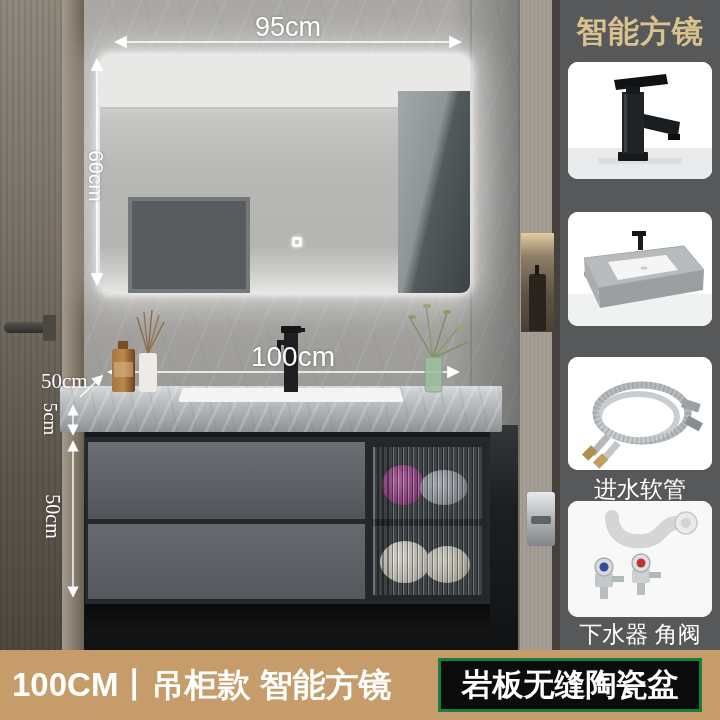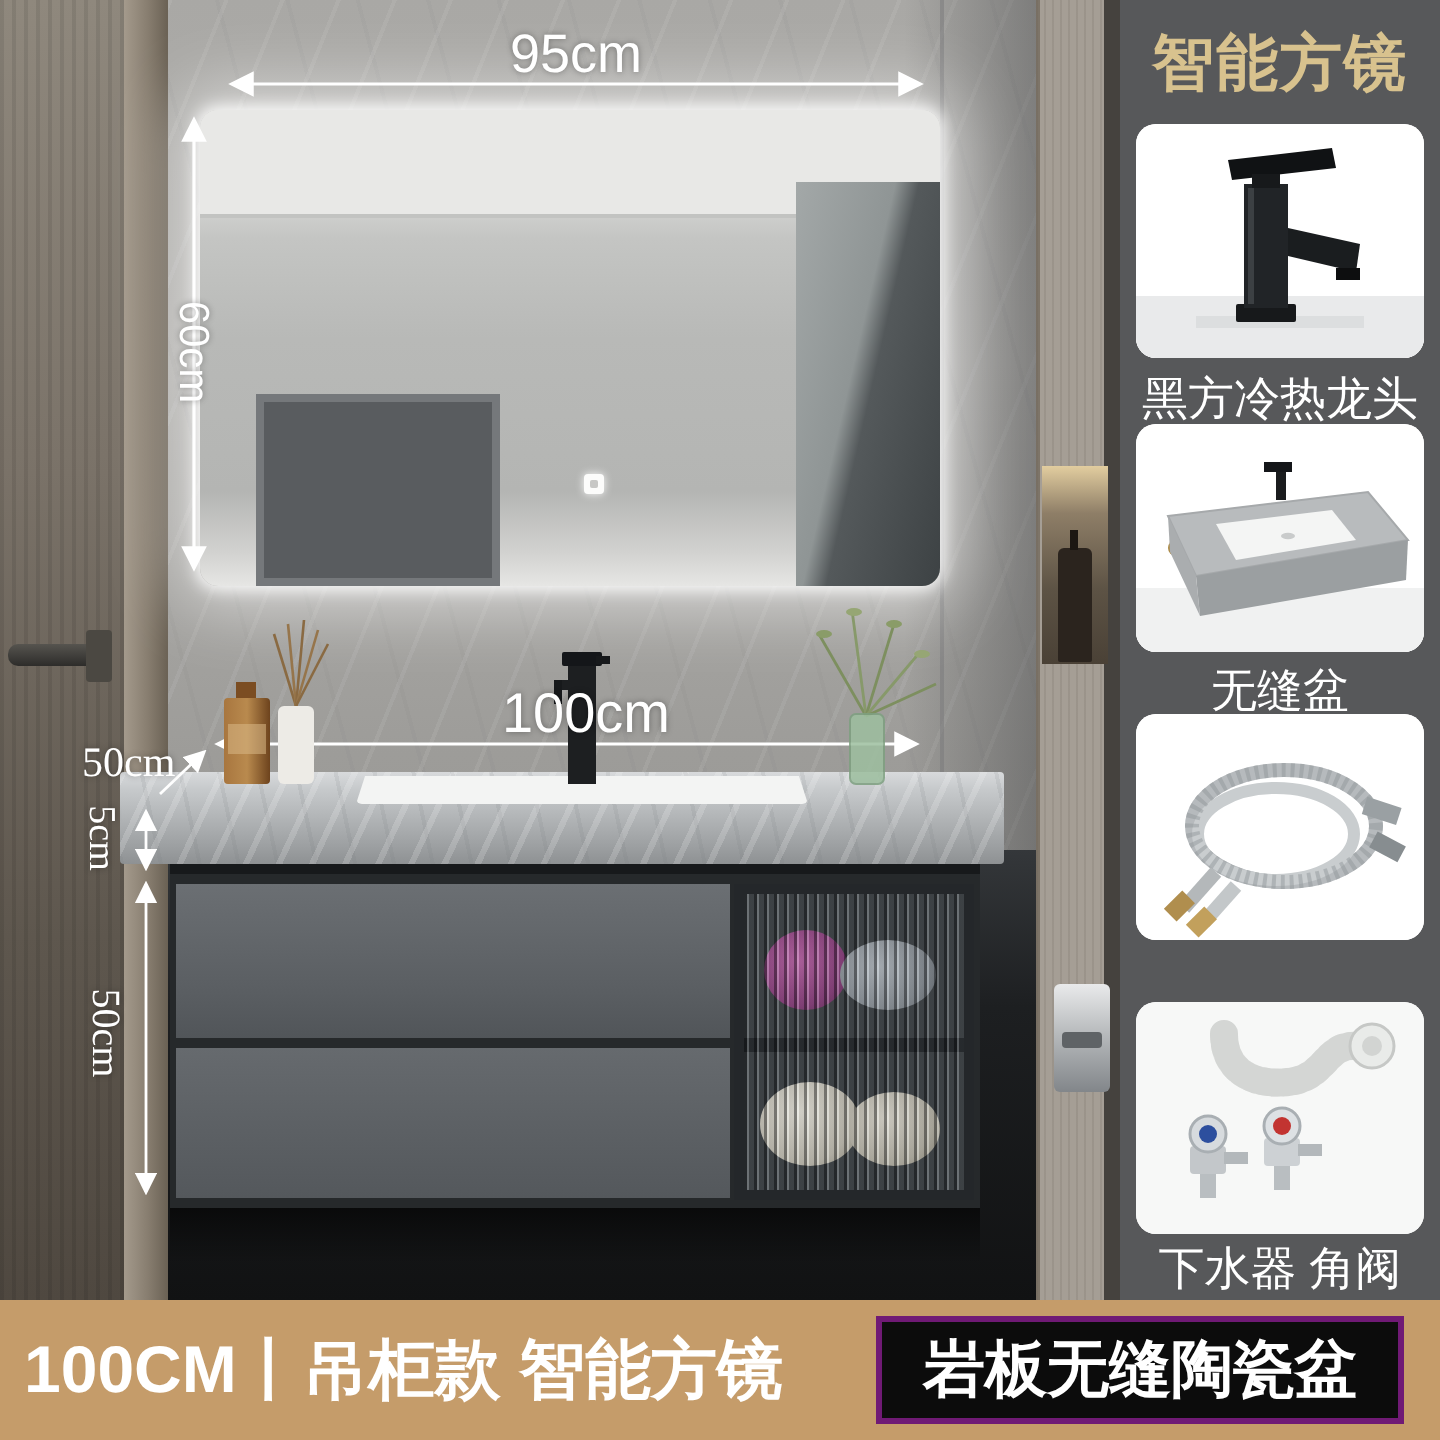--- a/index.html
+++ b/index.html
@@ -114,21 +114,21 @@
   .c4{top:501px;height:116px;}
   .card-label{position:absolute;left:0;width:160px;text-align:center;color:#fff;
     font-size:23px;font-weight:500;}
   .l1{top:184px;} .l2{top:330px;} .l3{top:474px;} .l4{top:619px;}
 
   
   .bottom-bar{left:0;top:650px;width:720px;height:80px;background:#c59c6a;}
   .footer-left{position:absolute;left:12px;top:0;height:70px;display:flex;align-items:center;
     font-size:33px;font-weight:700;color:#fff;white-space:nowrap;}
   .badge{position:absolute;left:438px;top:8px;width:264px;height:54px;background:#0c0c0c;
-    border:3px solid #701a75;box-sizing:border-box;display:flex;align-items:center;justify-content:center;
+    border:3px solid #15803d;box-sizing:border-box;display:flex;align-items:center;justify-content:center;
     font-size:31px;font-weight:700;color:#fff;white-space:nowrap;}
 </style>
 </head>
 <body>
 
 <div class="canvas">
 
   <div class="abs scene">
     <div class="abs wall"></div>
     <div class="abs wall-vein"></div>
@@ -252,53 +252,52 @@
         <rect x="30" y="96" width="84" height="6" fill="#dcdedf"></rect>
         <rect x="50" y="90" width="30" height="9" rx="1" fill="#17191b"></rect>
         <rect x="54" y="30" width="22" height="62" fill="#212427"></rect>
         <rect x="56" y="32" width="3" height="58" fill="#3c4043"></rect>
         <path d="M46,18 L98,12 L100,22 L48,28 Z" fill="#101214"></path>
         <rect x="58" y="25" width="14" height="7" fill="#17191b"></rect>
         <path d="M76,52 L112,60 L110,74 L76,66 Z" fill="#1a1d1f"></path>
         <rect x="100" y="72" width="12" height="6" fill="#0d0e0f"></rect>
       </svg>
     </div>
-    <div class="card-label l1">黑方冷热龙头</div>
 
     <div class="card c2">
       <svg viewBox="0 0 144 114" width="144" height="114">
         <rect width="144" height="114" fill="#ffffff"></rect>
         <rect y="82" width="144" height="32" fill="#f0f1f1"></rect>
         <circle cx="20" cy="62" r="4" fill="#ad8b46"></circle>
         <circle cx="28" cy="70" r="4" fill="#bf9c55"></circle>
         <rect x="70" y="22" width="5" height="16" fill="#1a1c1e"></rect>
         <rect x="64" y="19" width="14" height="5" fill="#141619"></rect>
         <path d="M16,46 L116,34 L136,58 L30,76 Z" fill="#b8bbbd" stroke="#a6a9ab" stroke-width="1"></path>
         <path d="M30,76 L136,58 L135,78 L32,96 Z" fill="#9b9fa1"></path>
         <path d="M16,46 L30,76 L32,96 L17,64 Z" fill="#aaadaf"></path>
         <path d="M40,50 L98,43 L110,58 L50,68 Z" fill="#f4f5f4"></path>
         <ellipse cx="76" cy="56" rx="3.5" ry="1.6" fill="#c9cbcb"></ellipse>
       </svg>
     </div>
-    <div class="card-label l2">无缝盆</div>
 
     <div class="card c3">
       <svg viewBox="0 0 144 113" width="144" height="113">
         <rect width="144" height="113" fill="#ffffff"></rect>
         <ellipse cx="74" cy="56" rx="46" ry="28" fill="none" stroke="#b6babd" stroke-width="7"></ellipse>
         <ellipse cx="70" cy="60" rx="39" ry="23" fill="none" stroke="#c9cdcf" stroke-width="6"></ellipse>
         <ellipse cx="74" cy="56" rx="46" ry="28" fill="none" stroke="#8f9497" stroke-width="7" stroke-dasharray="2,2.5" opacity="0.45"></ellipse>
         <path d="M40,79 L24,97" stroke="#b4b8ba" stroke-width="7"></path>
         <path d="M50,86 L34,104" stroke="#c3c7c9" stroke-width="7"></path>
         <rect x="15" y="92" width="13" height="9" fill="#b08e4e" transform="rotate(-45 21 96)"></rect>
         <rect x="26" y="100" width="13" height="9" fill="#c2a05c" transform="rotate(-45 32 104)"></rect>
         <rect x="114" y="44" width="18" height="9" fill="#9aa0a3" transform="rotate(18 123 48)"></rect>
         <rect x="118" y="62" width="16" height="9" fill="#878d90" transform="rotate(28 126 66)"></rect>
       </svg>
     </div>
+    <div class="card-label l3">进水软管</div>
 
     <div class="card c4">
       <svg viewBox="0 0 144 116" width="144" height="116">
         <rect width="144" height="116" fill="#f7f8f7"></rect>
         <path d="M44,16 C44,34 58,42 76,40 C96,38 94,20 112,22" fill="none" stroke="#e6e8e6" stroke-width="14" stroke-linecap="round"></path>
         <path d="M44,16 C44,34 58,42 76,40 C96,38 94,20 112,22" fill="none" stroke="#c4c6c4" stroke-width="14" stroke-dasharray="2.5,3" opacity="0.55" stroke-linecap="round"></path>
         <circle cx="118" cy="22" r="11" fill="#e9ebe9" stroke="#c6c8c6" stroke-width="1.5"></circle>
         <circle cx="118" cy="22" r="5" fill="#d2d4d2"></circle>
         <g>
           <rect x="27" y="72" width="18" height="14" rx="2" fill="#c3c7ca"></rect>

